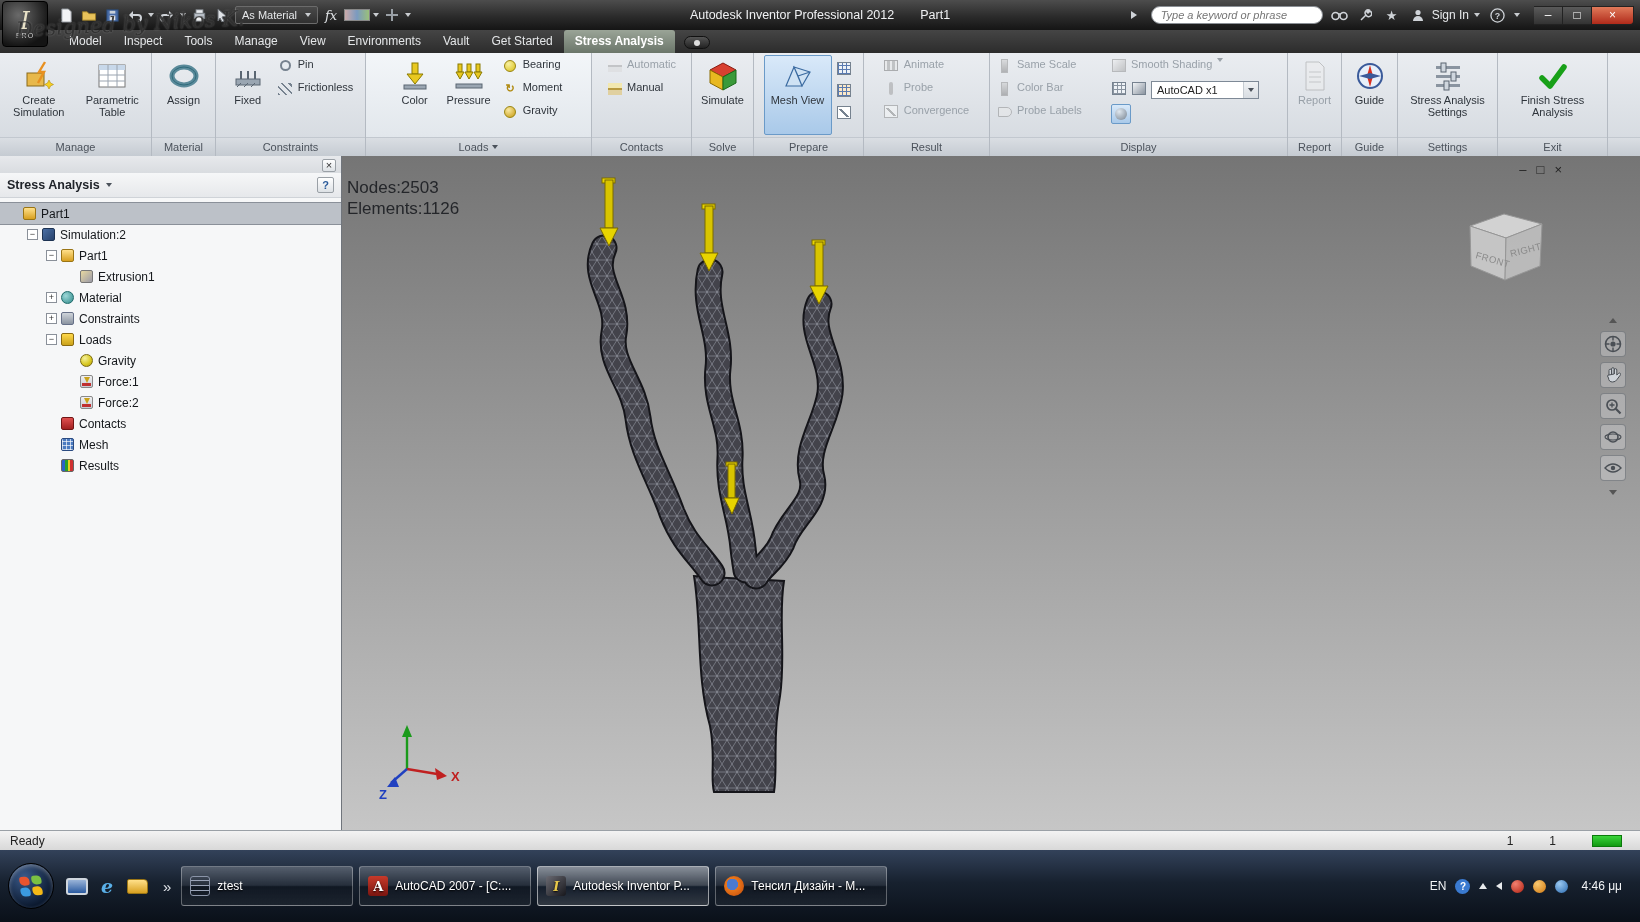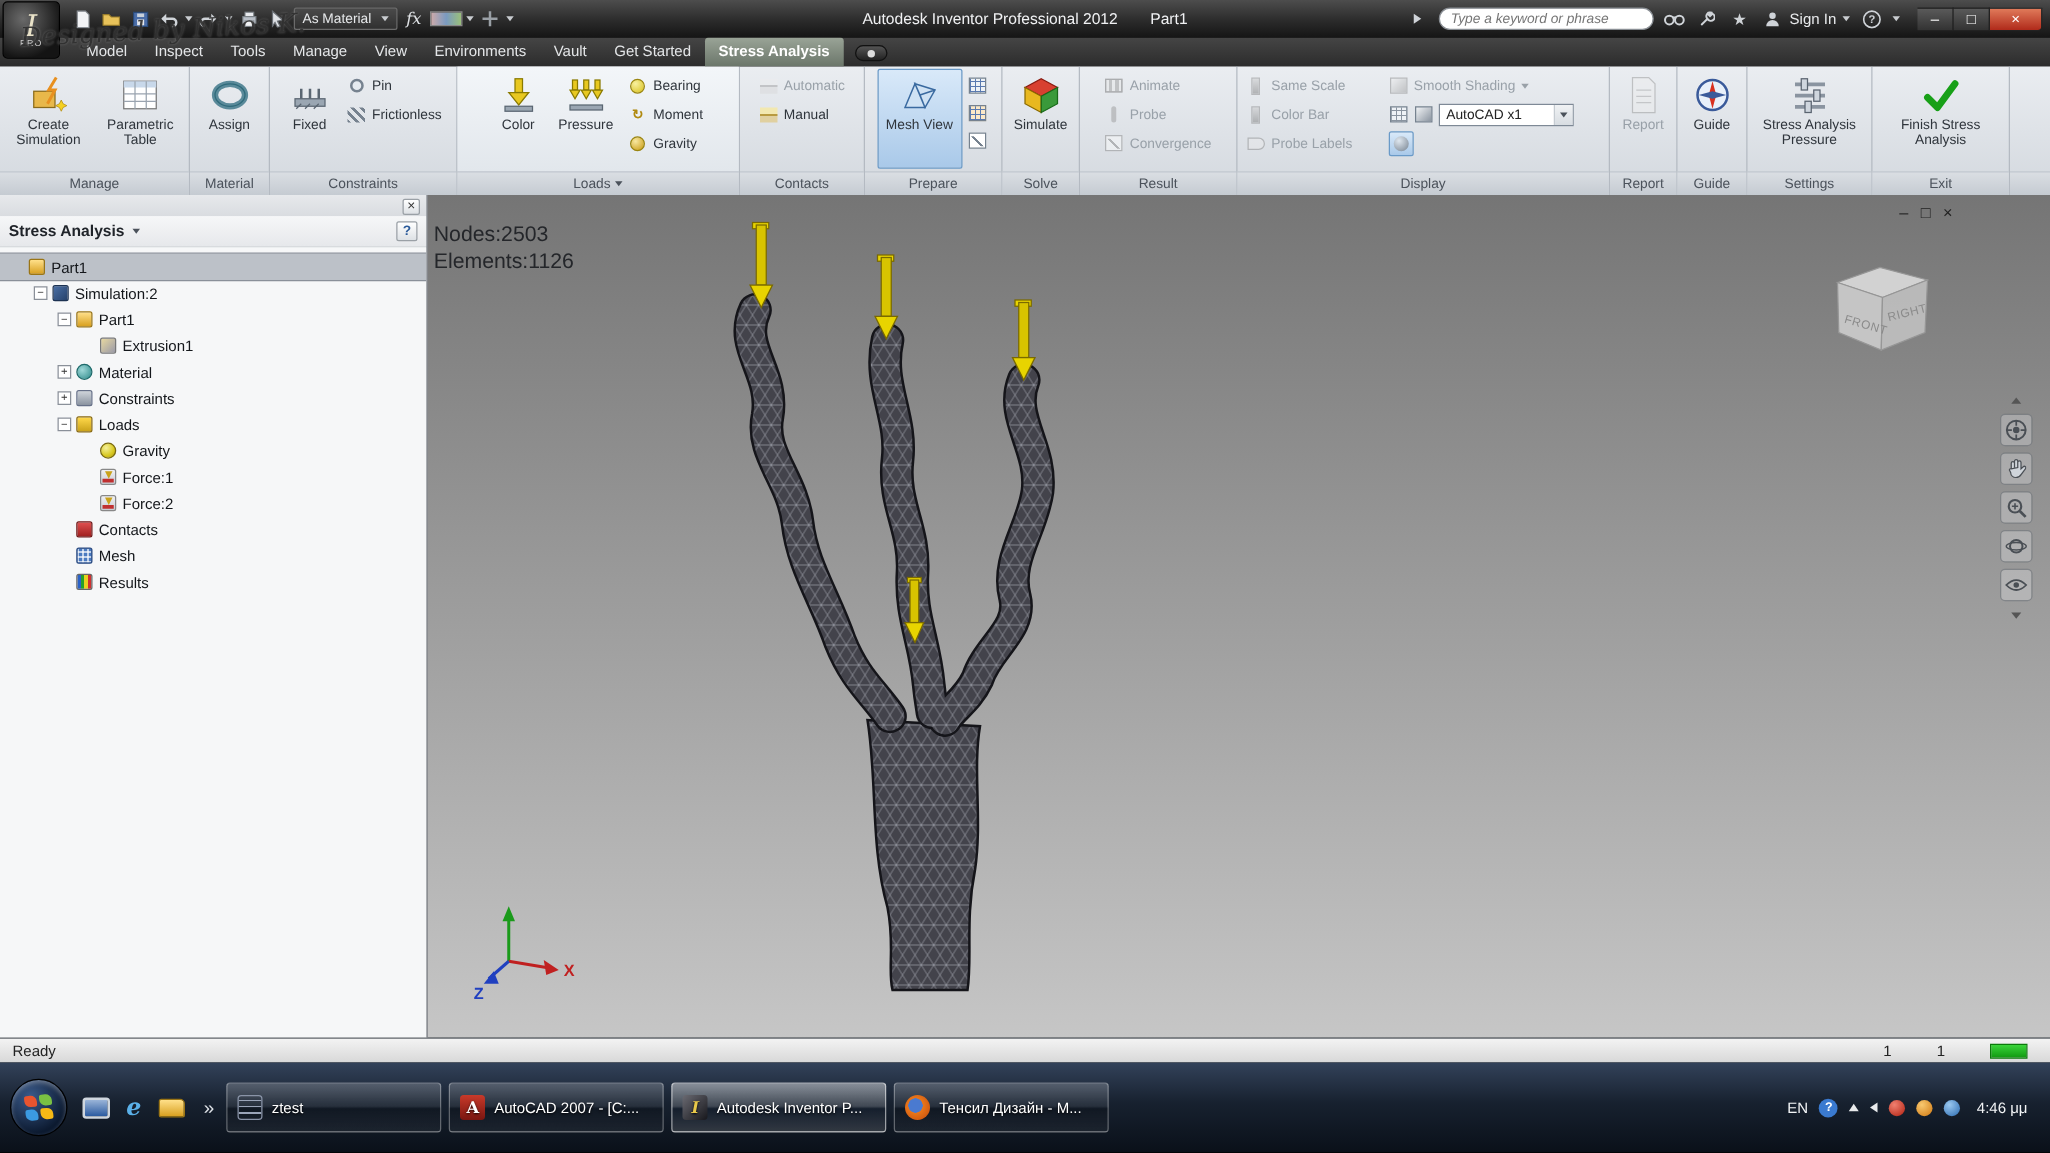--- a/index.html
+++ b/index.html
@@ -45,21 +45,21 @@
 .rgroup.filler{flex:1;border-right:none}
 .rcontent{flex:1;display:flex;align-items:flex-start;justify-content:center;gap:2px;padding:2px 3px 0}
 .rlabel{height:19px;display:flex;align-items:center;justify-content:center;gap:4px;font-size:11px;color:#4b525b;background:linear-gradient(#dadee3,#c5cbd2);border-top:1px solid #c2c8cf}
 .rgroup.hl .rcontent{background:linear-gradient(#f3f6f9,#e2e7ec)}
 .bbtn{display:flex;flex-direction:column;align-items:center;gap:2px;padding:4px 2px 0;font-size:11px;line-height:1.12;text-align:center;color:#2f353c;border:1px solid transparent;border-radius:2px;height:80px}
 .bbtn.selected{background:linear-gradient(#d9e9f9,#a9c9e9);border-color:#6a9ac8}
 .bbtn.disabled{color:#98a0a8}
 .bbtn.disabled .bic{opacity:.45;filter:grayscale(1)}
 .bic{width:32px;height:32px;flex:none}
 .scol{display:flex;flex-direction:column;gap:2px;padding-top:3px}
-.sbtn{display:flex;align-items:center;gap:5px;height:21px;padding:0 4px;font-size:11px;color:#2f353c;border-radius:2px;white-space:nowrap}
+.sbtn{display:flex;align-items:flex-start;gap:5px;height:21px;padding:0 4px;font-size:11px;color:#2f353c;border-radius:2px;white-space:nowrap}
 .sbtn.disabled{color:#99a1a9}
 .sbtn.disabled .sic{opacity:.45;filter:grayscale(1)}
 .sic{width:15px;height:15px;flex:none;display:inline-flex;align-items:center;justify-content:center;font-size:11px}
 .ibtn{width:20px;height:20px;display:flex;align-items:center;justify-content:center;border:1px solid transparent;border-radius:2px}
 .ibtn.hlblue{background:linear-gradient(#d9e9f9,#a9c9e9);border-color:#6a9ac8}
 .combo-white{height:18px;background:#fff;border:1px solid #7e8996;display:flex;align-items:center;font-size:11px;color:#222;padding-left:5px;width:108px;justify-content:space-between}
 .combo-white .arr{width:15px;height:16px;display:flex;align-items:center;justify-content:center;border-left:1px solid #c6ccd2;background:linear-gradient(#f0f2f4,#d8dde2)}
 
 .ic-pin{width:11px;height:11px;border:2px solid #76828f;border-radius:50%;background:#e6ebf0}
 .ic-friction{width:14px;height:12px;background:repeating-linear-gradient(45deg,#76828f 0 2px,transparent 2px 5px)}
@@ -423,20 +423,36 @@
               </span>
             <span>Manual</span>
           </div>
         </div>
       </div>
       <div class="rlabel">
           <span>Contacts</span>
         </div>
     </div>
 
+    <div class="rgroup" style="width:62px">
+      <div class="rcontent">
+        <div class="bbtn" style="width:54px">
+          <span class="bic"><svg width="32" height="32" viewBox="0 0 32 32">
+                <polygon points="16,3 29,10 16,17 3,10" fill="#d84030" stroke="#8a1a10"></polygon>
+                <polygon points="3,10 16,17 16,30 3,23" fill="#e8b820" stroke="#8a6a00"></polygon>
+                <polygon points="29,10 16,17 16,30 29,23" fill="#3a9a3a" stroke="#1a6a1a"></polygon>
+              </svg></span>
+          <span>Simulate</span>
+        </div>
+      </div>
+      <div class="rlabel">
+          <span>Solve</span>
+        </div>
+    </div>
+
     <div class="rgroup" style="width:110px">
       <div class="rcontent">
         <div class="bbtn selected" style="width:68px">
           <span class="bic"><svg width="32" height="32" viewBox="0 0 32 32">
                 <path d="M4 26 L12 7 L20 26 Z M12 7 L28 12 L20 26 Z M12 7 L16 16 M16 16 L28 12 M16 16 L20 26" fill="#cfe2f4" stroke="#3a6aa0" stroke-width="1.2"></path>
               </svg></span>
           <span>Mesh View</span>
         </div>
         <div class="scol">
           <div class="ibtn">
@@ -448,36 +464,20 @@
           <div class="ibtn">
               <span class="ic-chart"></span>
             </div>
         </div>
       </div>
       <div class="rlabel">
           <span>Prepare</span>
         </div>
     </div>
 
-    <div class="rgroup" style="width:62px">
-      <div class="rcontent">
-        <div class="bbtn" style="width:54px">
-          <span class="bic"><svg width="32" height="32" viewBox="0 0 32 32">
-                <polygon points="16,3 29,10 16,17 3,10" fill="#d84030" stroke="#8a1a10"></polygon>
-                <polygon points="3,10 16,17 16,30 3,23" fill="#e8b820" stroke="#8a6a00"></polygon>
-                <polygon points="29,10 16,17 16,30 29,23" fill="#3a9a3a" stroke="#1a6a1a"></polygon>
-              </svg></span>
-          <span>Simulate</span>
-        </div>
-      </div>
-      <div class="rlabel">
-          <span>Solve</span>
-        </div>
-    </div>
-
     <div class="rgroup" style="width:126px">
       <div class="rcontent">
         <div class="scol">
           <div class="sbtn disabled">
             <span class="sic">
                 <span class="ic-film"></span>
               </span>
             <span>Animate</span>
           </div>
           <div class="sbtn disabled">
@@ -590,21 +590,21 @@
       <div class="rcontent">
         <div class="bbtn" style="width:92px">
           <span class="bic"><svg width="32" height="32" viewBox="0 0 32 32">
                 <rect x="4" y="6" width="24" height="3" fill="#8a94a0"></rect>
                 <rect x="4" y="15" width="24" height="3" fill="#8a94a0"></rect>
                 <rect x="4" y="24" width="24" height="3" fill="#8a94a0"></rect>
                 <rect x="9" y="3" width="5" height="9" fill="#cfd6de" stroke="#5a6470"></rect>
                 <rect x="19" y="12" width="5" height="9" fill="#cfd6de" stroke="#5a6470"></rect>
                 <rect x="12" y="21" width="5" height="9" fill="#cfd6de" stroke="#5a6470"></rect>
               </svg></span>
-          <span>Stress Analysis Pressure</span>
+          <span>Stress Analysis Settings</span>
         </div>
       </div>
       <div class="rlabel">
           <span>Settings</span>
         </div>
     </div>
 
     <div class="rgroup" style="width:110px">
       <div class="rcontent">
         <div class="bbtn" style="width:100px">

